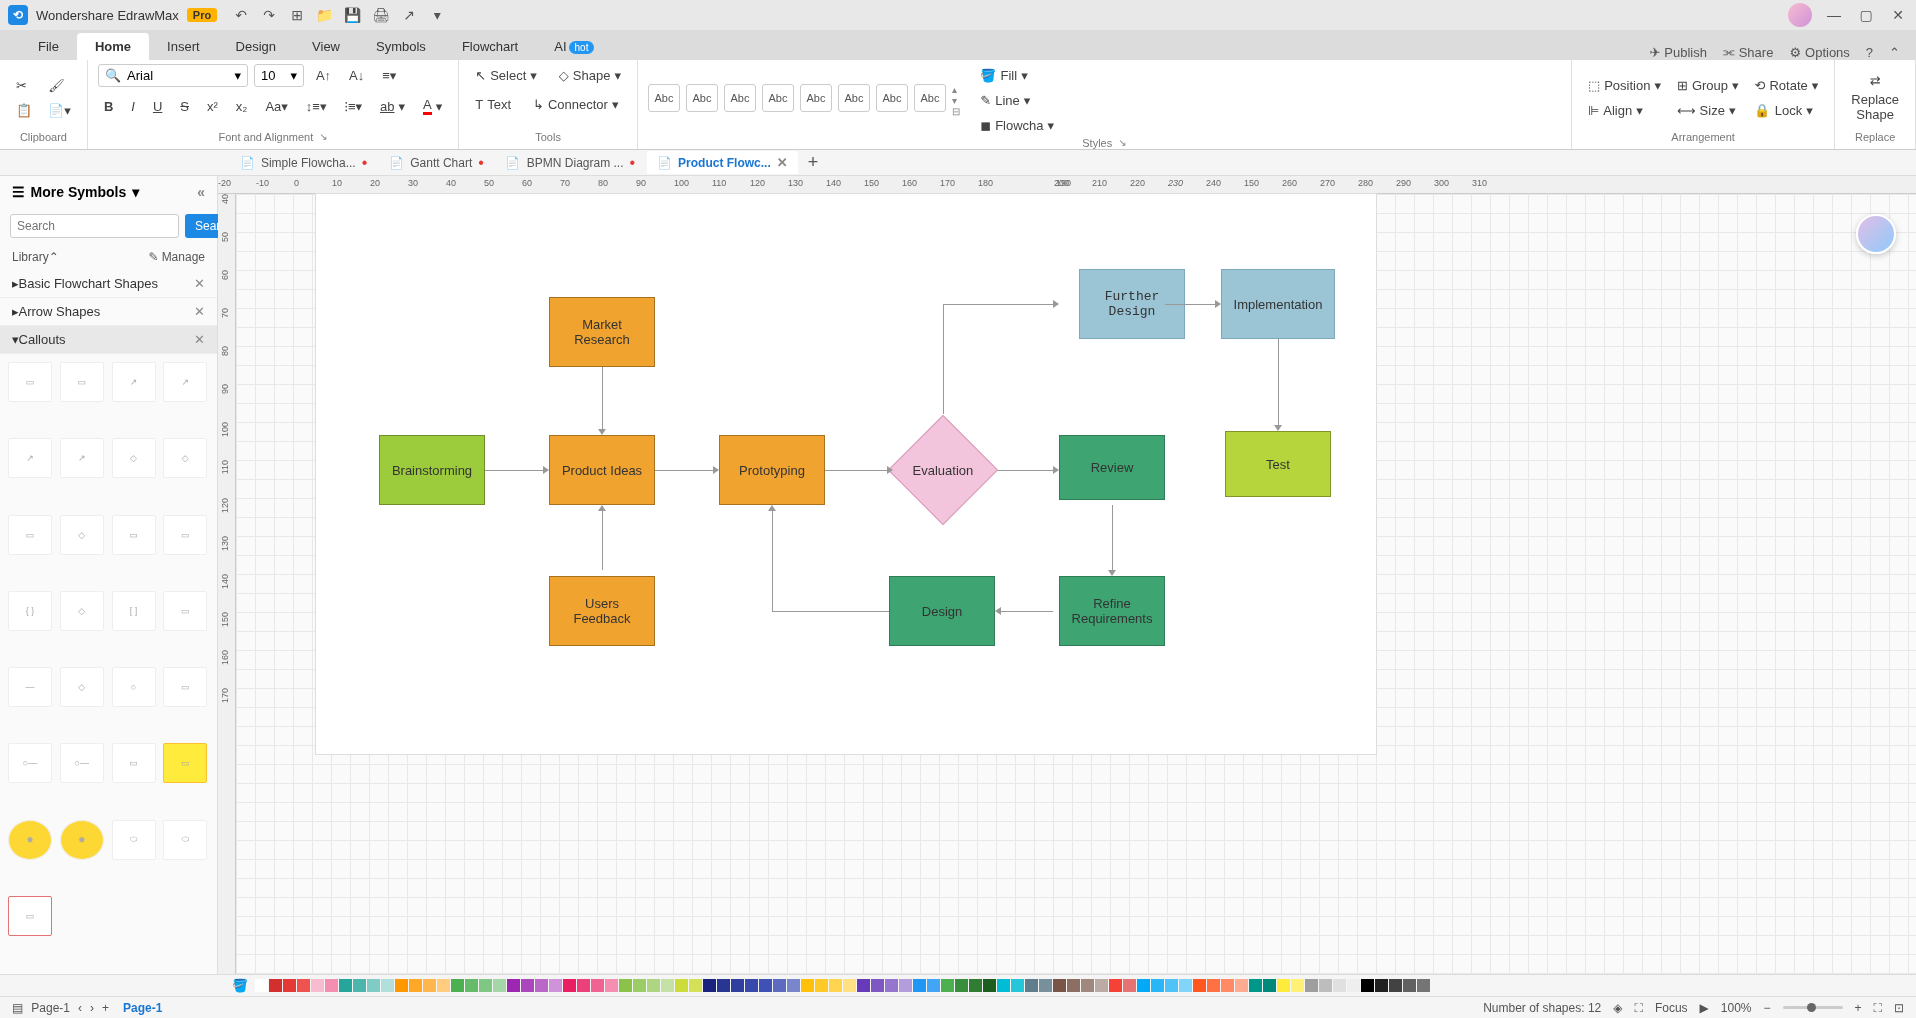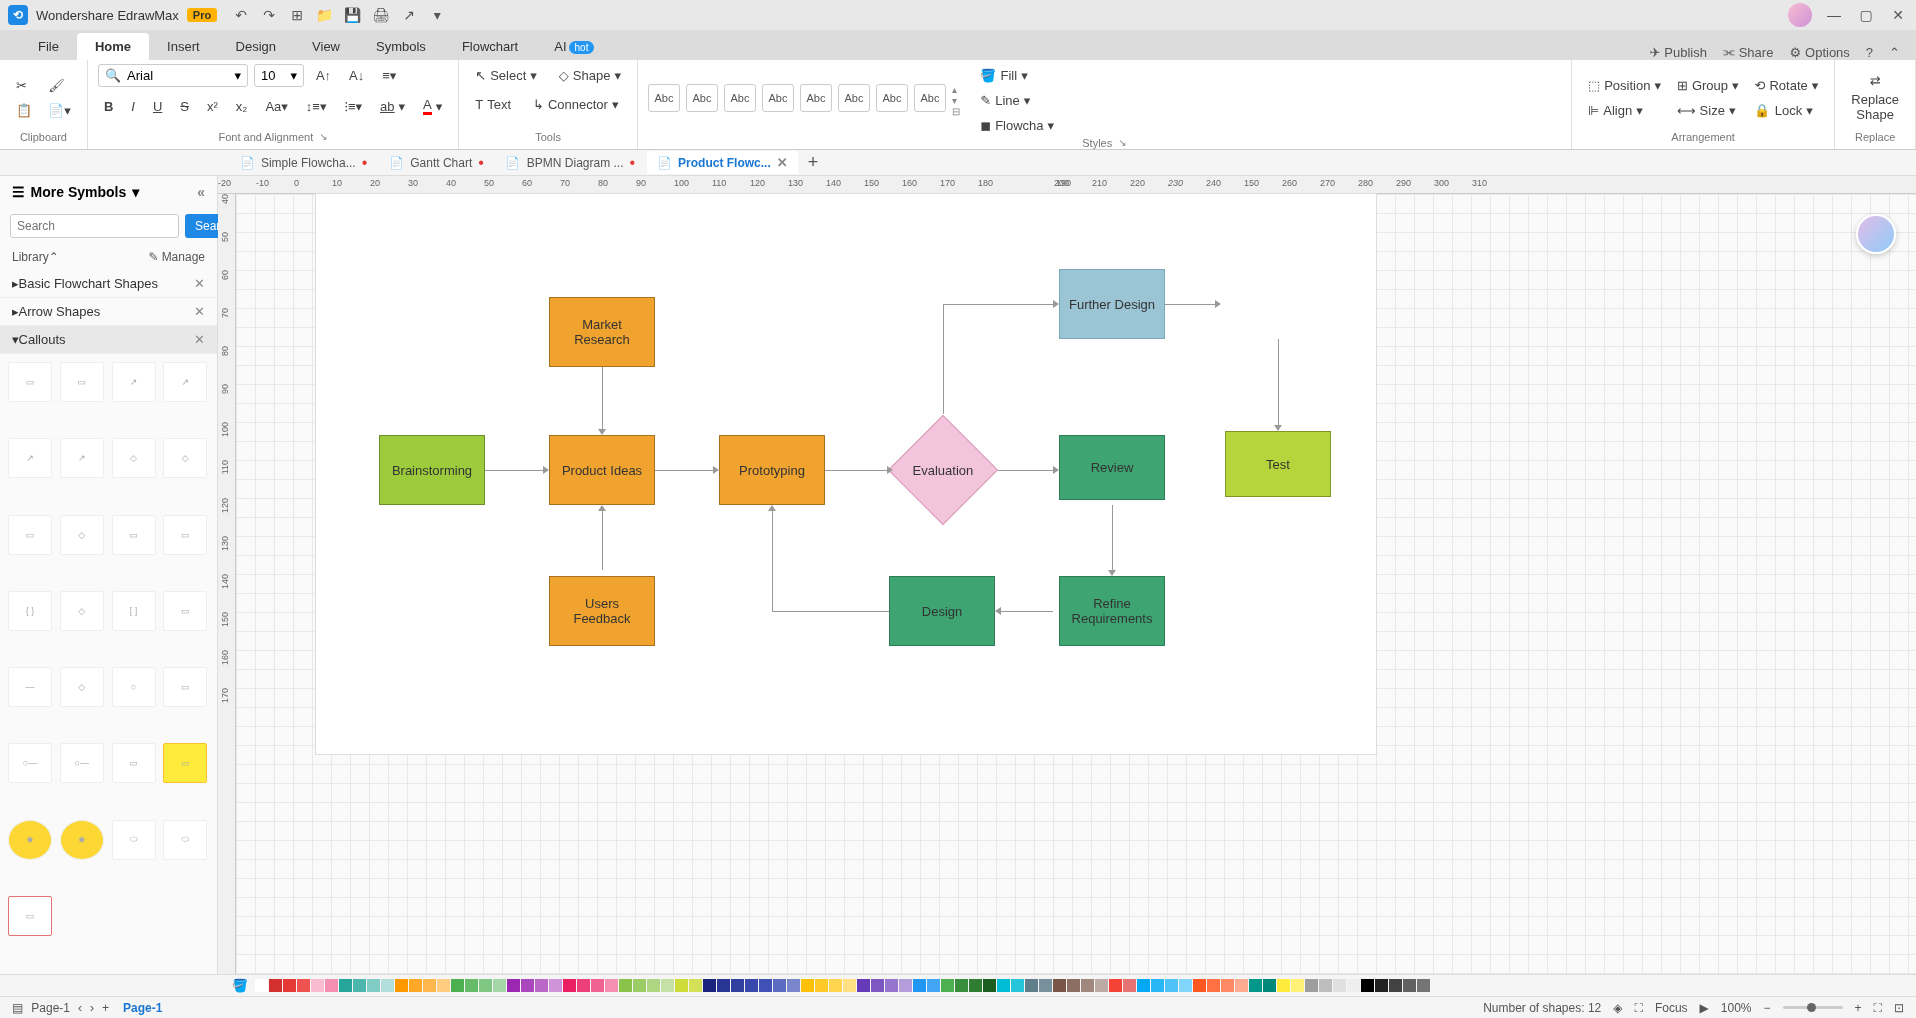--- a/index.html
+++ b/index.html
@@ -406,21 +406,22 @@
       <div class="fshape sh-orange" style="left:483px; top:241px; width:106px; height:70px;">Prototyping</div>
       <div class="fshape sh-orange" style="left:313px; top:382px; width:106px; height:70px; white-space:pre-line;">Users
 Feedback</div>
       <div class="fshape sh-pink" style="left:668px; top:237px; width:78px; height:78px;">
           <span>Evaluation</span>
         </div>
       <div class="fshape sh-darkgreen" style="left:823px; top:241px; width:106px; height:65px;">Review</div>
       <div class="fshape sh-darkgreen" style="left:823px; top:382px; width:106px; height:70px; white-space:pre-line;">Refine
 Requirements</div>
       <div class="fshape sh-darkgreen" style="left:653px; top:382px; width:106px; height:70px;">Design</div>
-      <div class="fshape sh-blue" style="left:823px; top:75px; width:106px; height:70px;">Further Design</div>
+      <div class="fshape sh-blue" style="left:843px; top:75px; width:106px; height:70px;font-family:Liberation Mono, monospace;">Further Design</div>
+      <div class="fshape sh-blue" style="left:985px; top:75px; width:114px; height:70px;">Implementation</div>
       <div class="fshape sh-lime" style="left:989px; top:237px; width:106px; height:66px;">Test</div>
 
       <div class="arrow v" style="left:366px; top:173px; height:62px;"></div>
         <div class="arrowhead down" style="left:362px; top:235px;"></div>
       <div class="arrow h" style="left:249px; top:276px; width:58px;"></div>
         <div class="arrowhead right" style="left:307px; top:272px;"></div>
       <div class="arrow h" style="left:419px; top:276px; width:58px;"></div>
         <div class="arrowhead right" style="left:477px; top:272px;"></div>
       <div class="arrow h" style="left:589px; top:276px; width:62px;"></div>
         <div class="arrowhead right" style="left:651px; top:272px;"></div>

